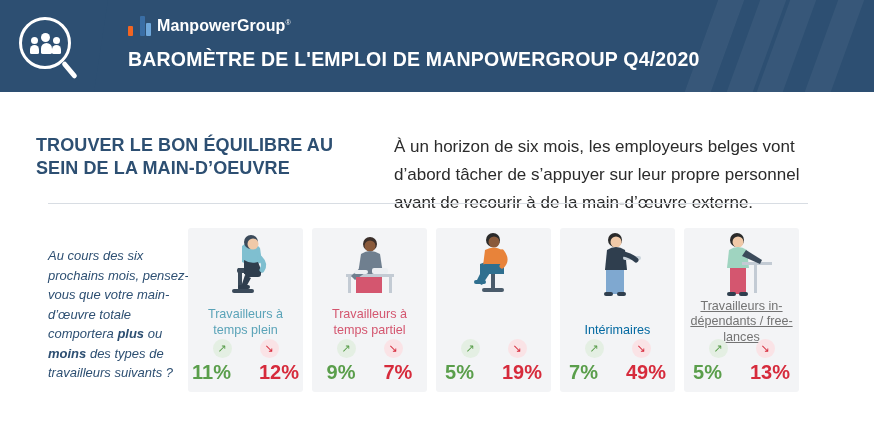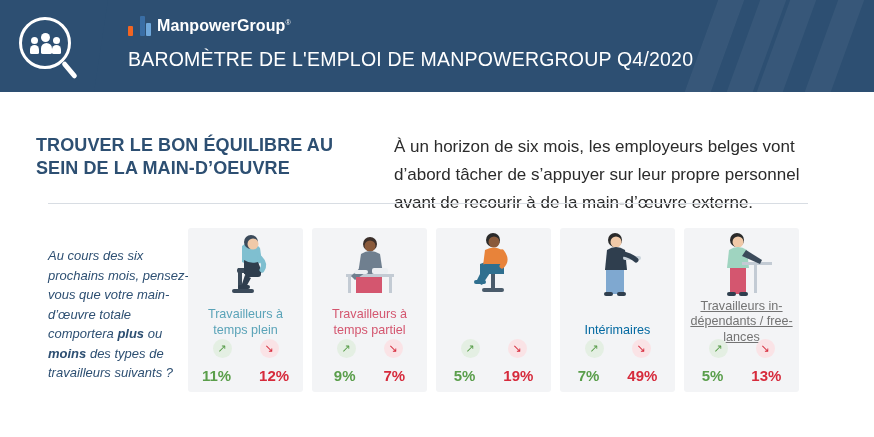--- a/index.html
+++ b/index.html
@@ -72,21 +72,21 @@
   .logo-mark i:nth-child(3){ left:12px; height:20px; background:#3a6ea5; }
   .logo-mark i:nth-child(4){ left:18px; height:13px; background:#6fa8dc; }
   .logo-text {
     color:#ffffff; font-size:16px; font-weight:bold; letter-spacing:.1px;
     position:relative;
   }
   .logo-text sup { font-size:7px; vertical-align:super; font-weight:normal;}
 
   .header-title {
     position:absolute; left:128px; top:48px;
-    color:#ffffff; font-size:19.5px; font-weight:normal; letter-spacing:.2px;
+    color:#ffffff; font-size:19.5px; font-weight:bold; letter-spacing:.2px;
   }
 
   
   .section-title {
     position:absolute; left:36px; top:134px; width:300px;
     color:#2d4f72; font-size:18px; font-weight:bold; line-height:23px;
     letter-spacing:.1px;
   }
   .intro {
     position:absolute; left:394px; top:133px; width:410px;
@@ -136,21 +136,21 @@
     width:19px; height:19px; border-radius:50%;
     display:flex; align-items:center; justify-content:center;
     font-size:11px; line-height:1;
   }
   .circle.up { background:#e4efe3; color:#5a9e4b; }
   .circle.down { background:#fae3e6; color:#d62b3c; }
 
   .values {
     position:absolute; bottom:8px; left:0; right:0;
     display:flex; justify-content:center; 
-    font-size:15px; font-weight:bold;
+    font-size:20px; font-weight:bold;
   }
   .val-up { color:#5a9e4b; }
   .val-down { color:#d62b3c;margin-left:28px; }
 </style>
 </head>
 <body>
 
 <div class="header">
   <div class="stripe s1"></div>
   <div class="stripe s2"></div>

